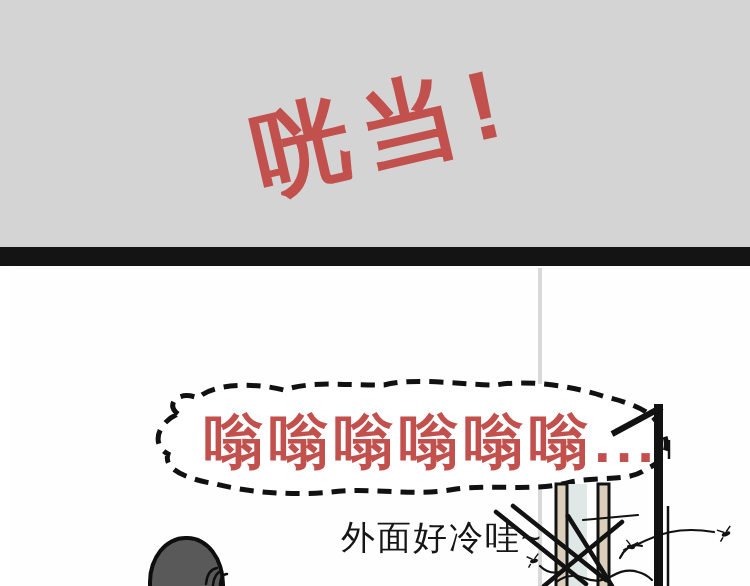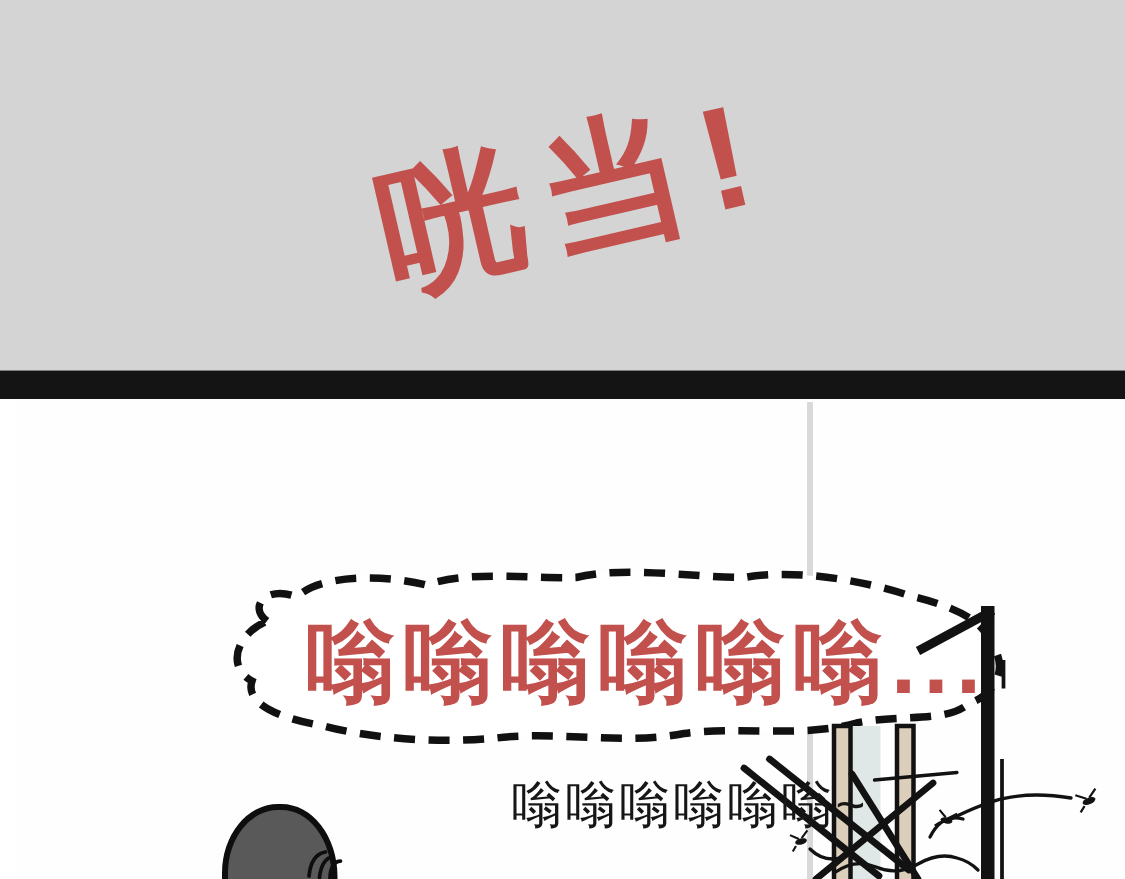--- a/index.html
+++ b/index.html
@@ -130,21 +130,21 @@
       <g transform="translate(621,281) rotate(12)" fill="#121212">
         <ellipse rx="4" ry="2"></ellipse>
         <path d="M -1 -2 L -6 -6 M 1 -2 L 6 -6 M -4 2 L -7 5" stroke="#121212" stroke-width="1.4" fill="none"></path>
       </g>
       <g transform="translate(716,268) rotate(-22)" fill="#121212">
         <ellipse rx="4.5" ry="2.2"></ellipse>
         <path d="M -1 -2 L -7 -7 M 1 -2 L 7 -6 M -4 2 L -8 5" stroke="#121212" stroke-width="1.5" fill="none"></path>
       </g>
     </svg>
 
-    <div class="caption">嗡嗡嗡嗡嗡嗡~</div>
+    <div class="caption">外面好冷哇~</div>
 
     <div class="cat-head"></div>
 
     <svg class="claw-svg" viewBox="0 0 750 320">
       <g stroke="#0e0e0e" stroke-width="2.5" fill="none" stroke-linecap="round">
         <path d="M 196 318 C 197 308 201 303 207 302"></path>
         <path d="M 203 319 C 204 310 207 306 212 305"></path>
         <path d="M 210 320 C 210 312 213 308 217 308"></path>
       </g>
     </svg>

